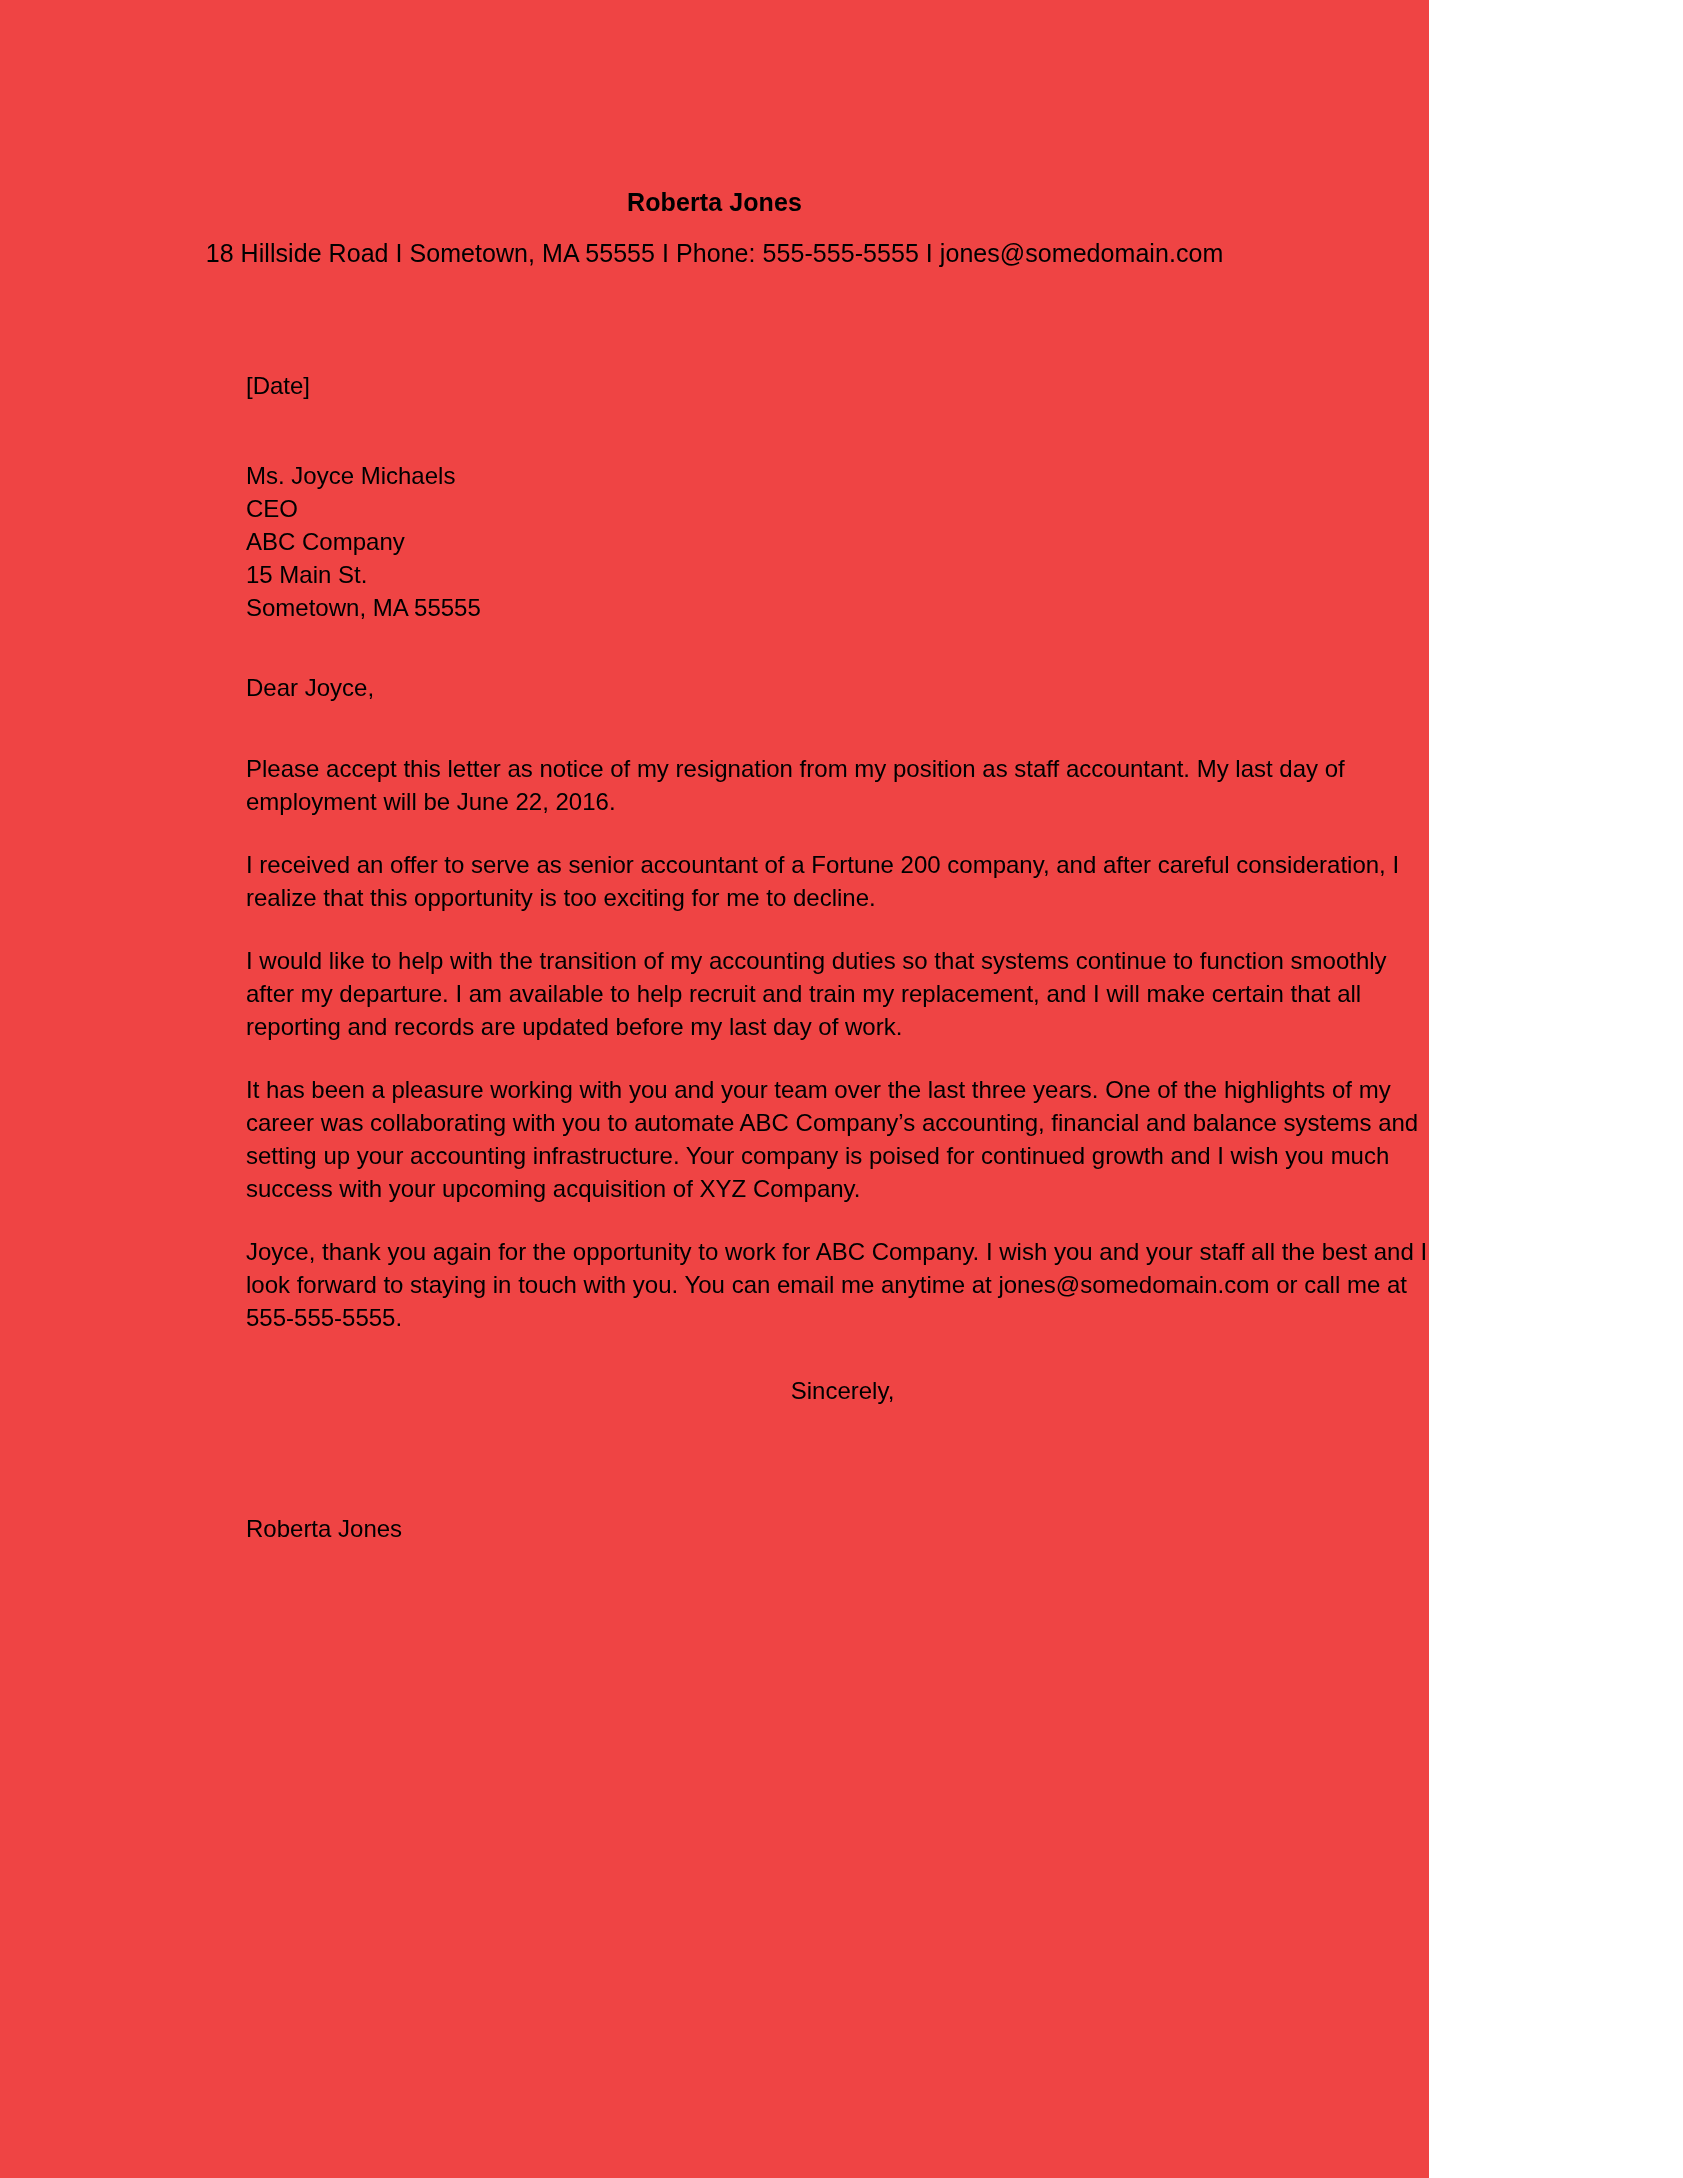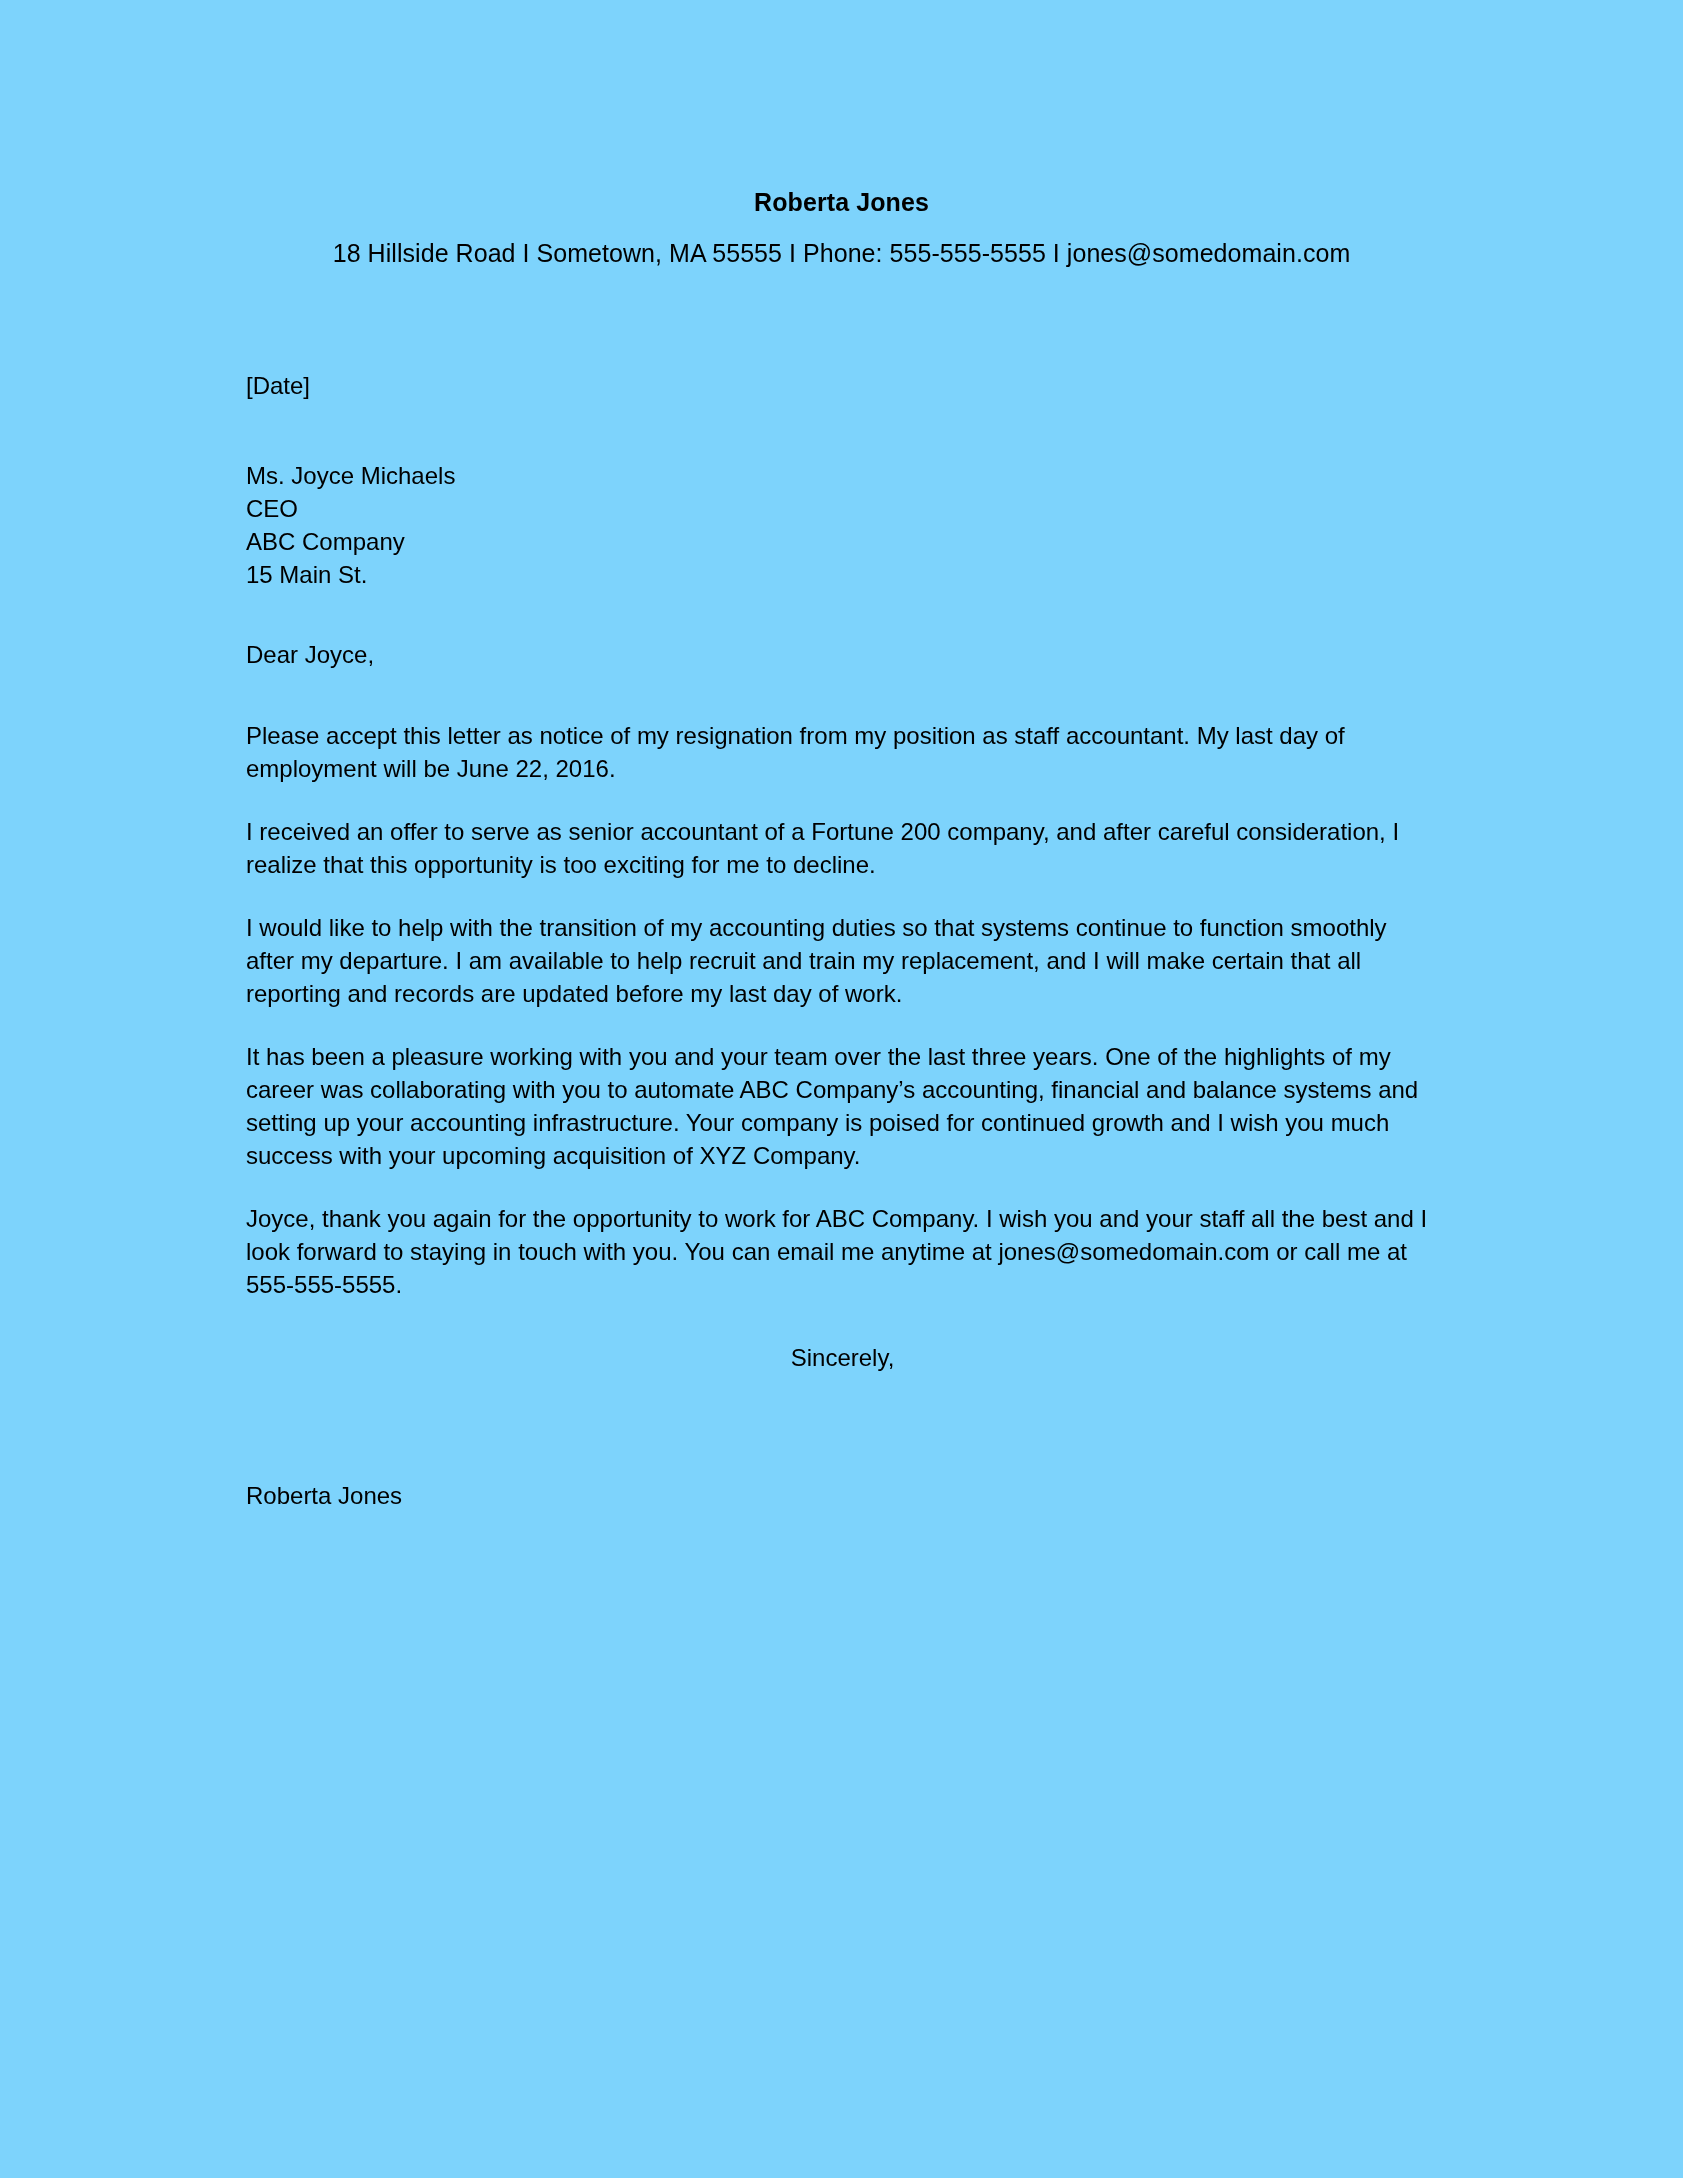--- a/index.html
+++ b/index.html
@@ -10,23 +10,23 @@
   body {
     width: 1683px;
     height: 2178px;
     font-family: "Liberation Sans", sans-serif;
     color: #000000;
     -webkit-font-smoothing: antialiased;
   }
 
   .page {
     position: relative;
-    width: 1683px;
+    width: 1429px;
     height: 2178px;
-    background: #7dd3fc;
+    background: #ef4444;
     box-sizing: border-box;
   }
 
   
   .letterhead {
     position: absolute;
     left: 0;
     right: 0;
     top: 186px;
     text-align: center;
@@ -96,20 +96,21 @@
 
   <div class="letter-body">
 
     <div class="date-line">[Date]</div>
 
     <div class="recipient-block">
       <span class="addr-line">Ms. Joyce Michaels</span>
       <span class="addr-line">CEO</span>
       <span class="addr-line">ABC Company</span>
       <span class="addr-line">15 Main St.</span>
+      <span class="addr-line">Sometown, MA 55555</span>
     </div>
 
     <div class="salutation">Dear Joyce,</div>
 
     <p class="para">Please accept this letter as notice of my resignation from my position as staff accountant. My last day of employment will be June 22, 2016.</p>
 
     <p class="para">I received an offer to serve as senior accountant of a Fortune 200 company, and after careful consideration, I realize that this opportunity is too exciting for me to decline.</p>
 
     <p class="para">I would like to help with the transition of my accounting duties so that systems continue to function smoothly after my departure. I am available to help recruit and train my replacement, and I will make certain that all reporting and records are updated before my last day of work.</p>
 

